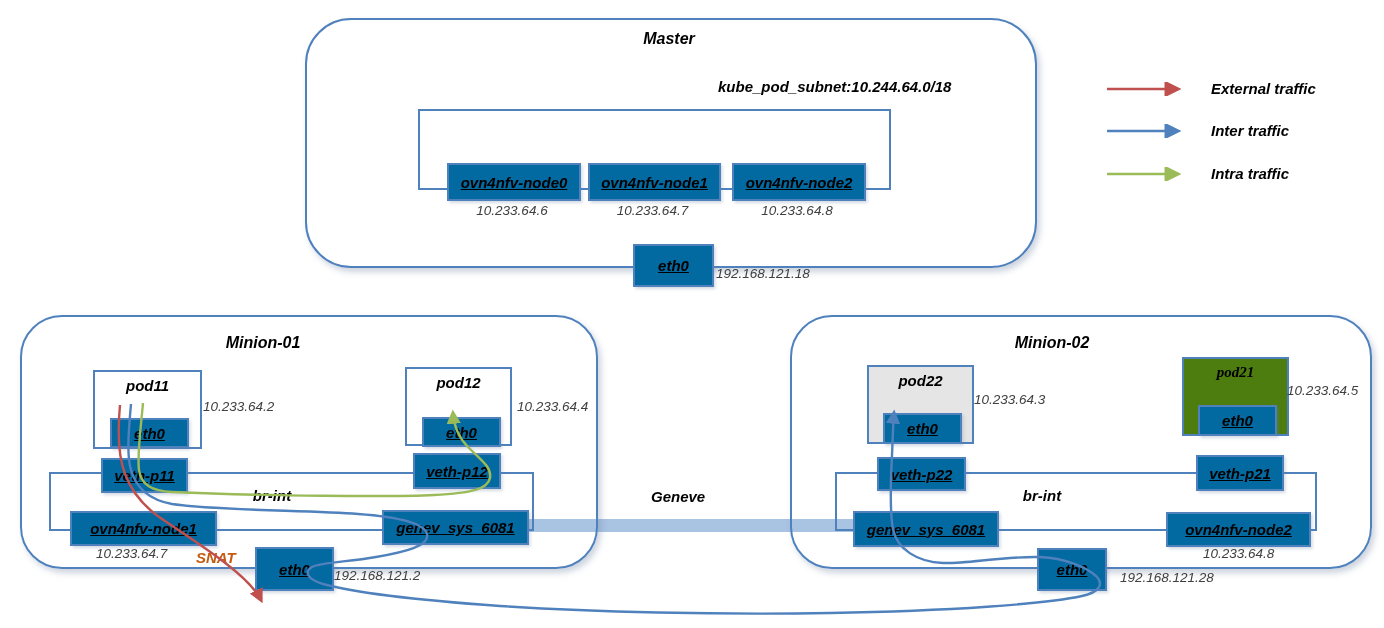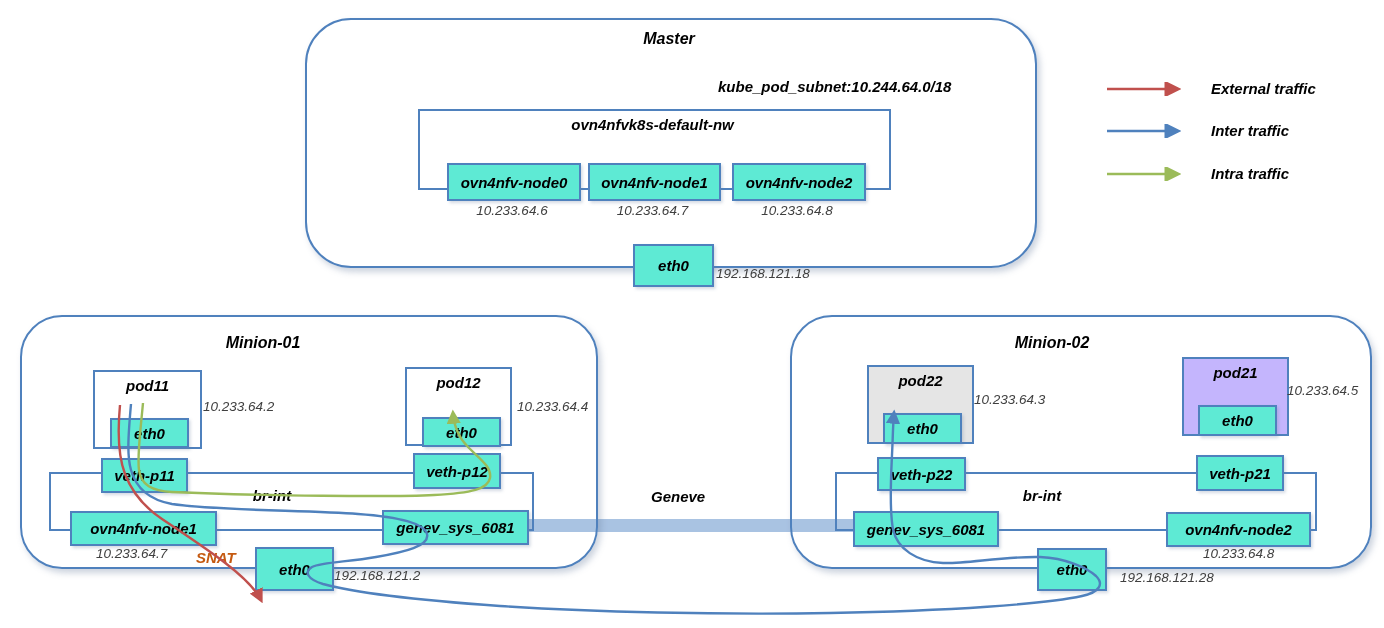--- a/index.html
+++ b/index.html
@@ -2,23 +2,23 @@
 <html style="--c-border: #4f81bd; --c-external: #c0504d; --c-inter: #4f81bd; --c-intra: #9bbb59; --c-snat: #c55a11; --c-band: #a9c3e2;"><head>
 <meta charset="utf-8">
 <style>
   html,body{margin:0;padding:0;background:#fff;}
   .canvas{position:relative;width:1384px;height:628px;background:#fff;overflow:hidden;
           font-family:"Liberation Sans",sans-serif;color:#000;}
   .abs{position:absolute;}
   svg.layer{position:absolute;left:0;top:0;width:1384px;height:628px;pointer-events:none;}
   .rbox{position:absolute;border:2.5px solid var(--c-border);background:transparent;
         box-shadow:3px 4px 6px rgba(110,130,160,.35);}
-  .nbox{position:absolute;border:2px solid var(--c-border);background:#5eead4;
+  .nbox{position:absolute;border:2px solid var(--c-border);background:#0369a1;
         box-shadow:1.5px 2px 3px rgba(110,130,160,.30);
-        display:flex;align-items:center;justify-content:center;}
+        display:flex;align-items:center;justify-content:center;text-decoration:underline;}
   .brint{position:absolute;border:2px solid var(--c-border);background:transparent;}
   .lbl{font-weight:bold;font-style:italic;font-size:15px;white-space:nowrap;}
   .lbl16{font-weight:bold;font-style:italic;font-size:16px;white-space:nowrap;}
   .ip{font-style:italic;font-size:13.5px;white-space:nowrap;color:#404040;}
   .ctr{text-align:center;}
   .podlbl{position:absolute;left:0;right:0;top:5px;text-align:center;}
   .snat{color:var(--c-snat);font-weight:bold;font-style:italic;font-size:15px;}
 </style>
 </head>
 <body>
@@ -27,21 +27,20 @@
 
   <svg class="layer">
     <rect x="520" y="519" width="334" height="13" style="fill:var(--c-band)"></rect>
   </svg>
 
   <div class="rbox" style="left:305px;top:18px;width:728px;height:246px;border-radius:46px;"></div>
   <div class="abs lbl16 ctr" style="left:305px;top:30px;width:728px;">Master</div>
   <div class="abs lbl" style="left:718px;top:78px;">kube_pod_subnet:10.244.64.0/18</div>
 
   <div class="abs" style="left:418px;top:109px;width:469px;height:77px;border:2px solid var(--c-border);"></div>
-  <div class="abs lbl ctr" style="left:418px;top:116px;width:469px;">ovn4nfvk8s-default-nw</div>
 
   <div class="nbox lbl" style="left:447px;top:163px;width:130px;height:34px;">
     <span>ovn4nfv-node0</span>
   </div>
   <div class="nbox lbl" style="left:588px;top:163px;width:129px;height:34px;">
     <span>ovn4nfv-node1</span>
   </div>
   <div class="nbox lbl" style="left:732px;top:163px;width:130px;height:34px;">
     <span>ovn4nfv-node2</span>
   </div>
@@ -137,21 +136,21 @@
   <div class="abs lbl ctr" style="left:992px;top:487px;width:100px;">br-int</div>
 
   <div class="abs" style="left:867px;top:365px;width:103px;height:75px;border:2px solid var(--c-border);background:#e5e5e5;">
     <div class="podlbl lbl">pod22</div>
   </div>
   <div class="nbox lbl" style="left:883px;top:413px;width:75px;height:27px;">
     <span>eth0</span>
   </div>
   <div class="abs ip" style="left:974px;top:392px;">10.233.64.3</div>
 
-  <div class="abs" style="left:1182px;top:357px;width:103px;height:75px;border:2px solid var(--c-border);background:#c4b5fd;">
+  <div class="abs" style="left:1182px;top:357px;width:103px;height:75px;border:2px solid var(--c-border);background:#4d7c0f;font-family:Liberation Serif, serif;">
     <div class="podlbl lbl">pod21</div>
   </div>
   <div class="nbox lbl" style="left:1198px;top:405px;width:75px;height:27px;">
     <span>eth0</span>
   </div>
   <div class="abs ip" style="left:1287px;top:383px;">10.233.64.5</div>
 
   <div class="nbox lbl" style="left:877px;top:457px;width:85px;height:30px;">
     <span>veth-p22</span>
   </div>

